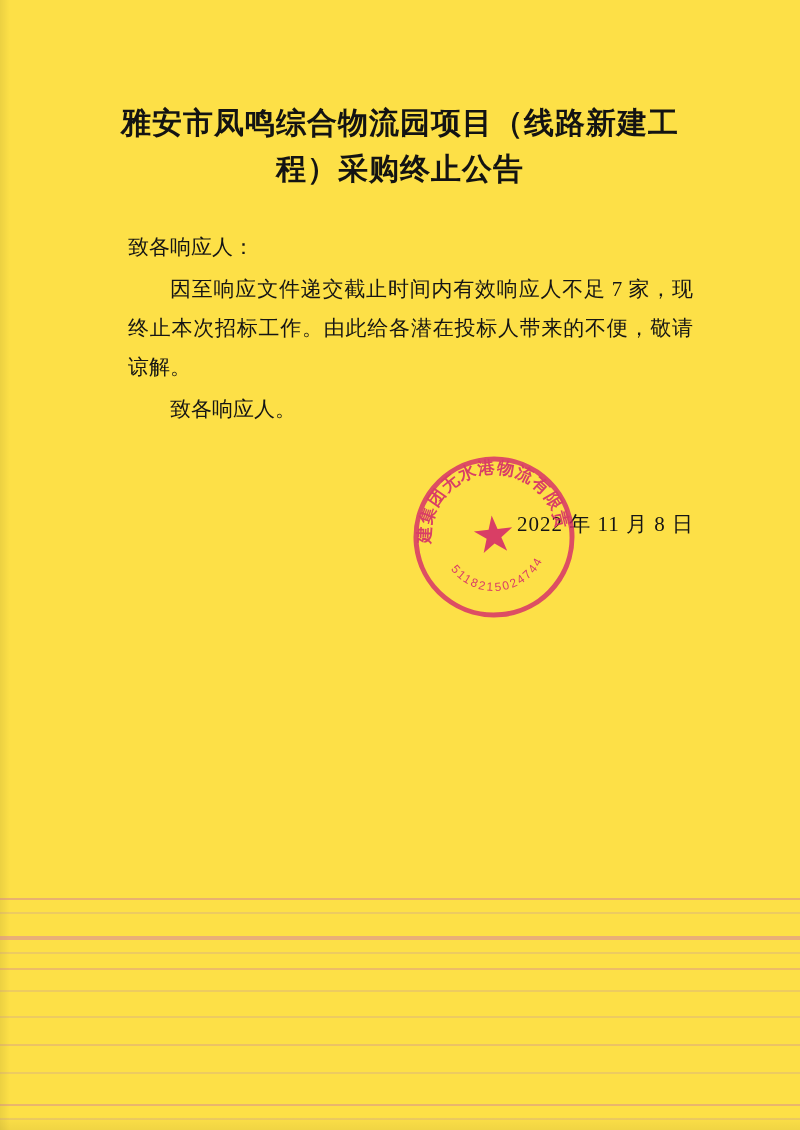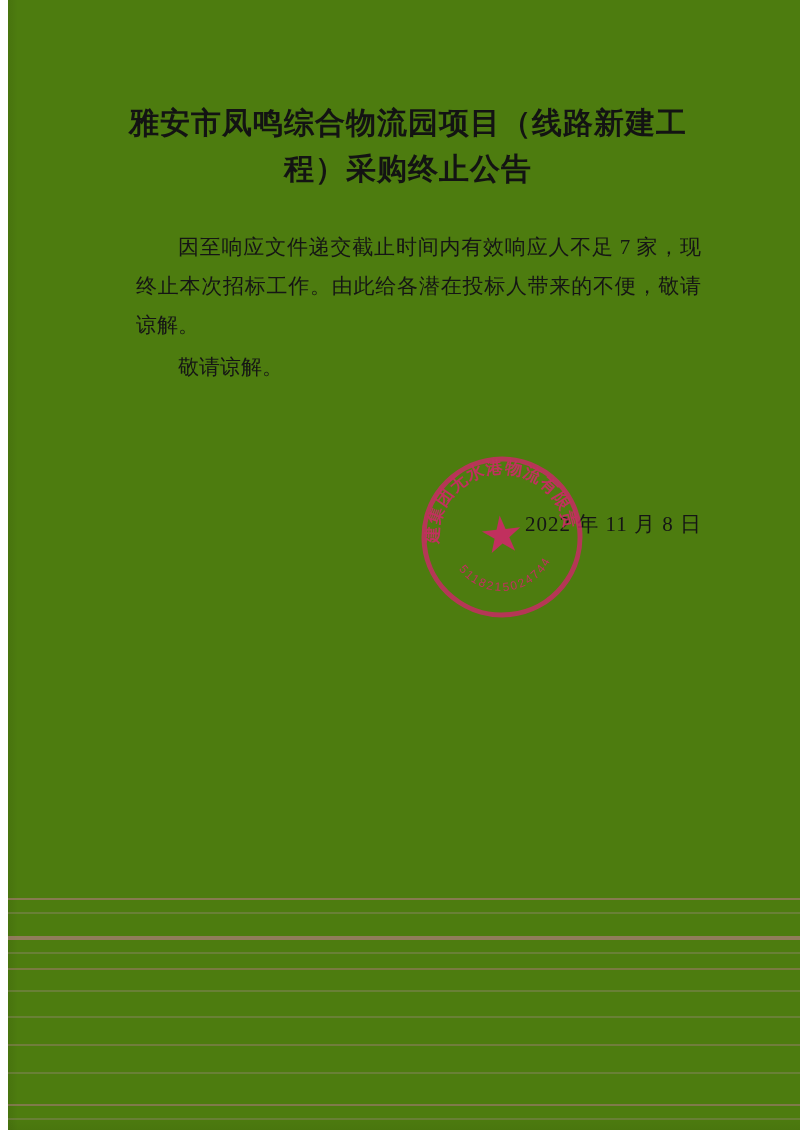--- a/index.html
+++ b/index.html
@@ -13,22 +13,21 @@
     position: relative;
     overflow: hidden;
     font-family: "Liberation Serif", "DejaVu Serif", serif;
     color: #111;
   }
 
   
   #page {
     position: absolute;
     inset: 0;
-    background: #4d7c0f;
-    margin-left: 8px;
+    background: #fde047;
   }
 
   #doc-title {
     position: absolute;
     top: 100px;
     left: 95px;
     width: 610px;
     text-align: center;
     font-family: "Liberation Serif", "DejaVu Serif", serif;
     font-weight: 700;
@@ -114,22 +113,23 @@
 </head>
 <body>
 
 <div id="page">
 
   <div class="edge-shadow-left"></div>
 
   <div id="doc-title">雅安市凤鸣综合物流园项目（线路新建工程）采购终止公告</div>
 
   <div id="body-text">
+    <p class="para">致各响应人：</p>
     <p class="para indent">因至响应文件递交截止时间内有效响应人不足 7 家，现终止本次招标工作。由此给各潜在投标人带来的不便，敬请谅解。</p>
-    <p class="para indent">敬请谅解。</p>
+    <p class="para indent">致各响应人。</p>
   </div>
 
   <div id="signature-block">
     <div id="signature-date">2022 年 11 月 8 日</div>
   </div>
 
   <div id="seal">
     <svg viewBox="0 0 180 180" width="180" height="180" xmlns="http://www.w3.org/2000/svg">
       <defs>
         <path id="sealTopArc" d="M 26,90 A 64,64 0 0 1 154,90"></path>

